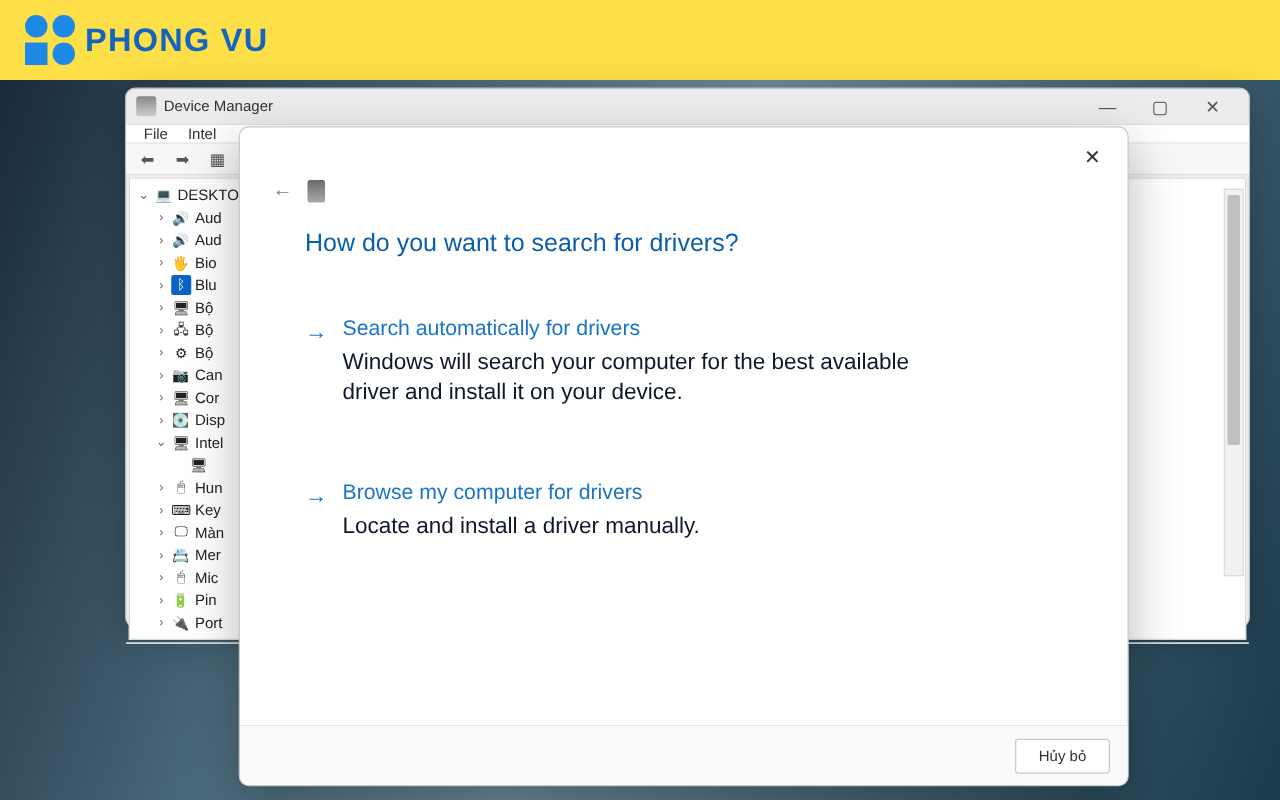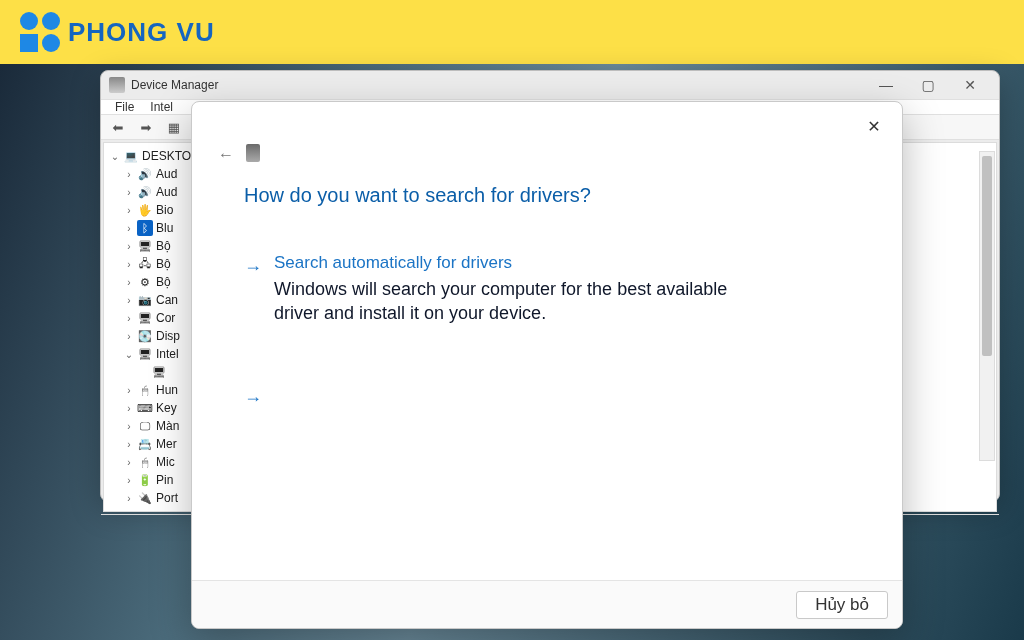--- a/index.html
+++ b/index.html
@@ -43,21 +43,21 @@
   .wz-head{ display:flex; align-items:center; gap:10px; padding:42px 28px 8px 24px; font-size:13px; color:#222;}
   .wz-back{ color:#777; font-size:16px; padding:0 2px;}
   .wz-devico{ width:14px; height:18px; background:linear-gradient(#6a6a6a,#aaa); border-radius:2px;}
   .wz-content{ flex:1; padding:14px 52px 0 52px;}
   .wz-q{ font-size:20px; color:#0b5ea8; margin-bottom:46px;}
   .opt{ display:flex; gap:12px; margin-bottom:58px; cursor:pointer;}
   .opt .arrow{ color:#1b74c5; font-size:18px; line-height:24px;}
   .opt .ot{ font-size:17px; color:#1b74c5;}
   .opt .od{ font-size:18px; color:#0f172a; margin-top:4px; max-width:480px; line-height:1.35;}
   .wz-footer{ height:48px; border-top:1px solid #e4e4e4; display:flex; justify-content:flex-end; align-items:center; padding-right:14px; background:#fafafa; border-radius:0 0 8px 8px;}
-  .wz-btn{ height:28px; padding:0 18px; background:#fff; border:1px solid #c9c9c9; border-radius:3px; font-size:17px; color:#333;}
+  .wz-btn{ height:28px; padding:0 18px; background:#fff; border:1px solid #c9c9c9; border-radius:3px; font-size:12px; color:#333;}
 </style>
 </head>
 <body>
 
 <div class="brand-bar">
   <div class="brand-dots">
     <div class="d round"></div>
       <div class="d round"></div>
       <div class="d"></div>
       <div class="d round"></div>
@@ -205,20 +205,24 @@
         <div class="wz-q">How do you want to search for drivers?</div>
         <div class="opt">
           <div class="arrow">→</div>
           <div>
             <div class="ot">Search automatically for drivers</div>
             <div class="od">Windows will search your computer for the best available driver and install it on your device.</div>
           </div>
         </div>
         <div class="opt">
           <div class="arrow">→</div>
+          <div>
+            <div class="ot">Browse my computer for drivers</div>
+            <div class="od">Locate and install a driver manually.</div>
+          </div>
         </div>
       </div>
       <div class="wz-footer">
         <button class="wz-btn">Hủy bỏ</button>
       </div>
     </div>
 
   </div>
 </div>
 

